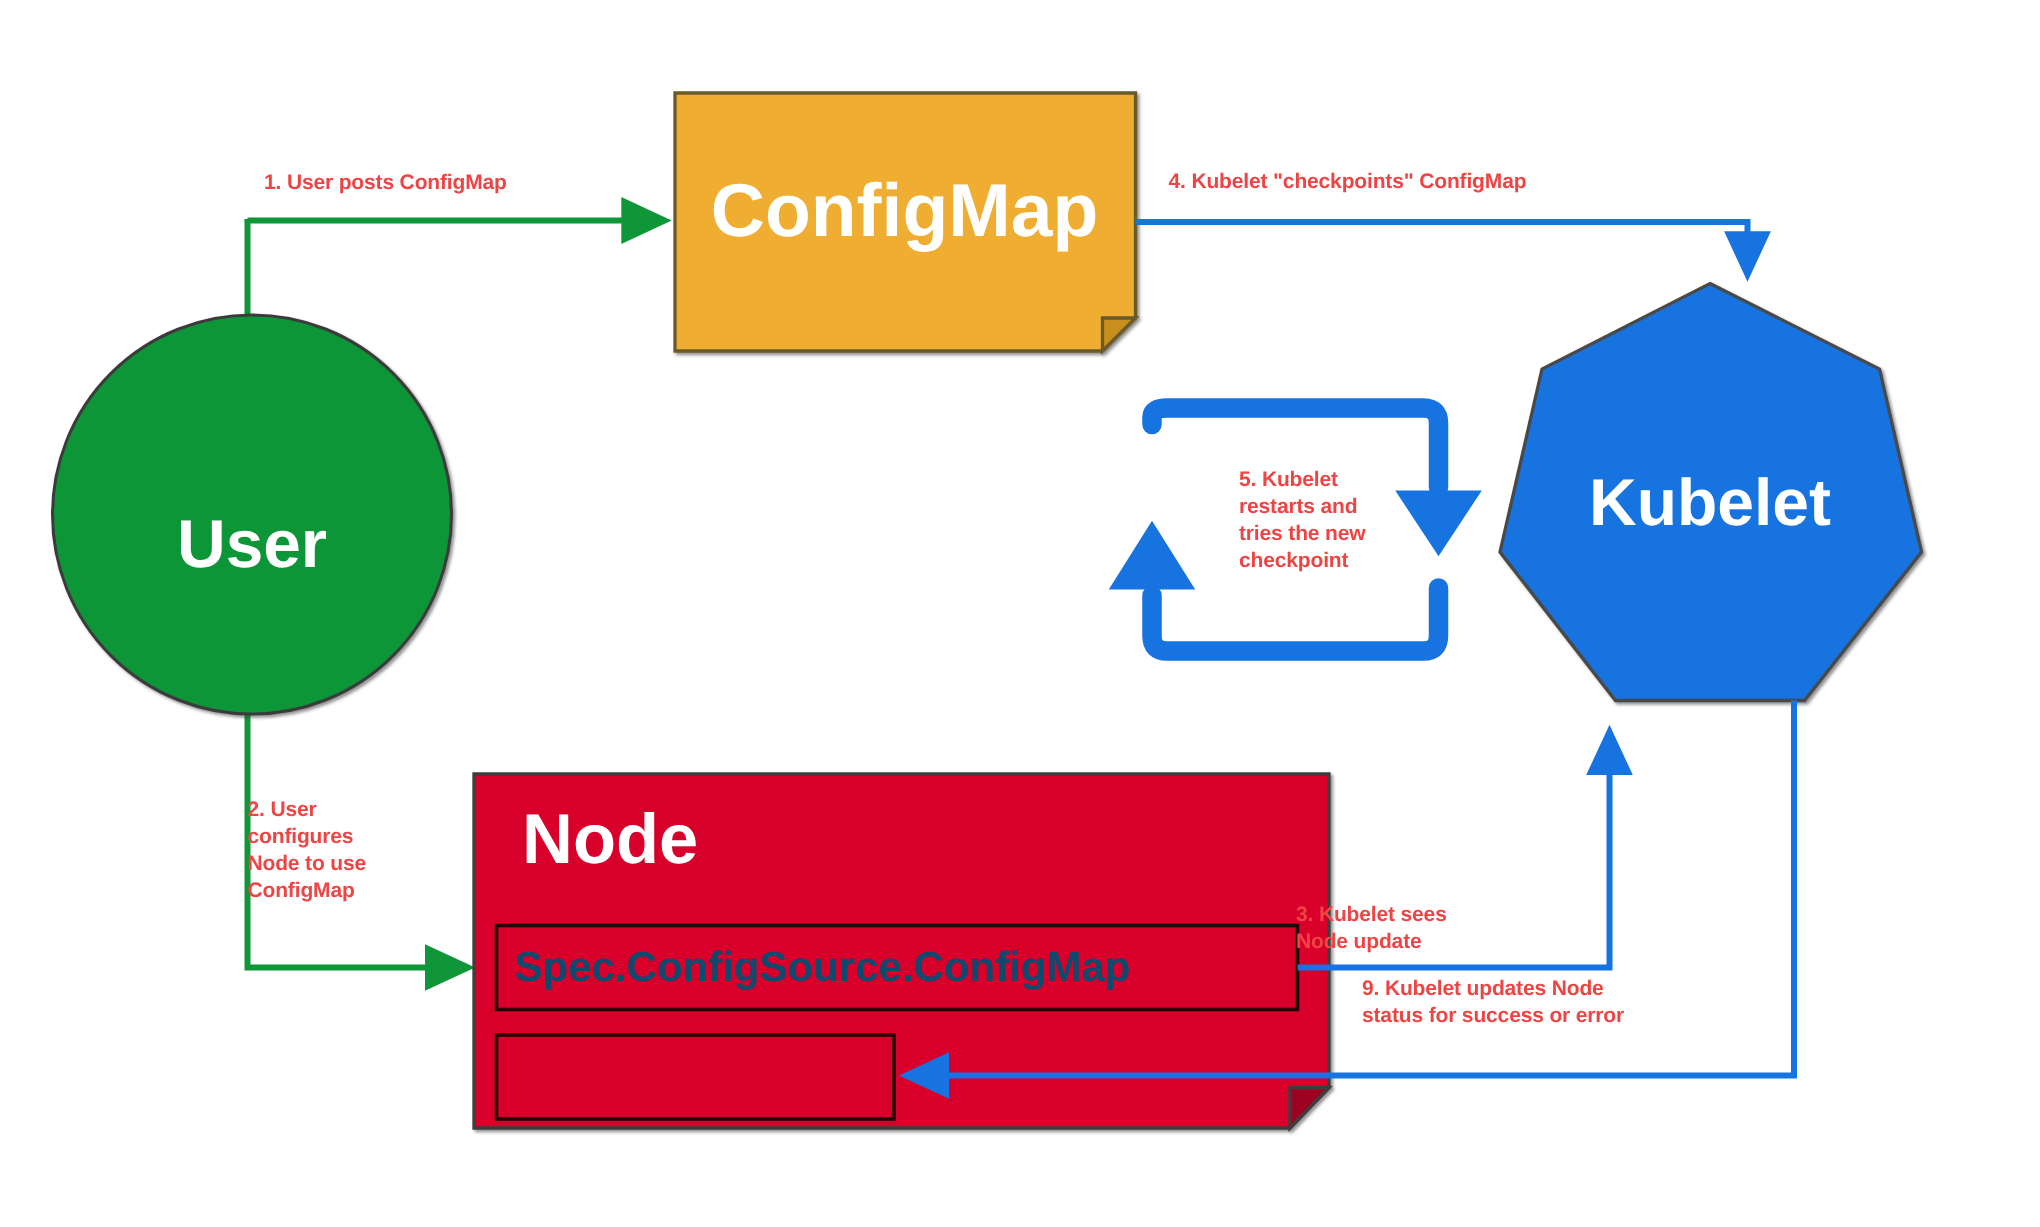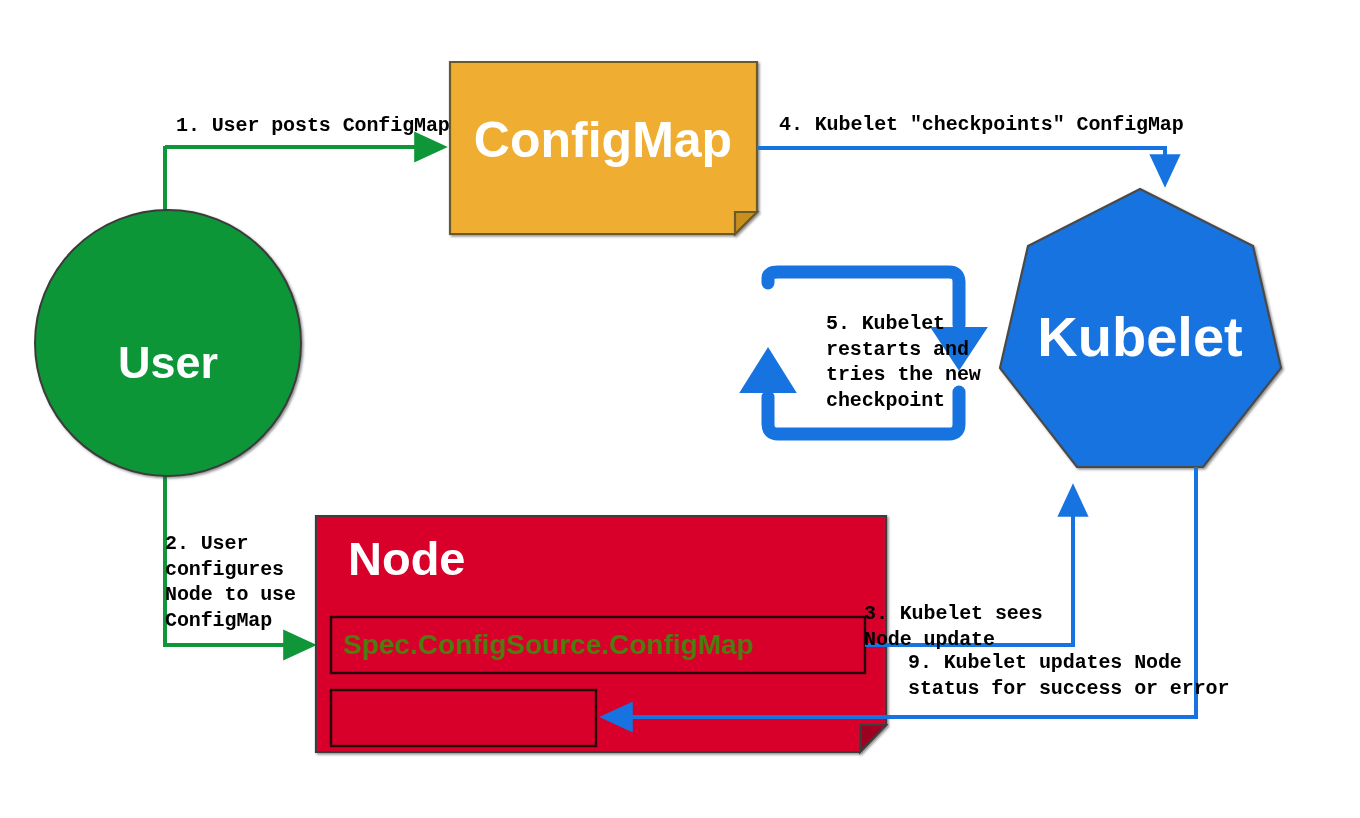--- a/index.html
+++ b/index.html
@@ -20,45 +20,45 @@
   }
   #diagram-svg {
     position: absolute;
     left: 0;
     top: 0;
     width: 1360px;
     height: 818px;
   }
   .lbl {
     position: absolute;
-    font-family: Liberation Mono, monospace;
+    font-family: Liberation Sans, sans-serif;
     font-weight: bold;
-    color: #000000;
-    font-size: 20px;
+    color: #ef4444;
+    font-size: 14px;
     line-height: 1.28;
     white-space: pre-line;
     letter-spacing: -0.1px;
   }
   .node-title {
     position: absolute;
     color: #ffffff;
     font-weight: bold;
     font-family: "Liberation Sans", sans-serif;
   }
   .shape-text {
     position: absolute;
     color: #ffffff;
     font-weight: bold;
     font-family: "Liberation Sans", sans-serif;
     text-align: center;
     white-space: nowrap;
   }
   .field-text {
     position: absolute;
-    color: #4d7c0f;
+    color: #0c4a6e;
     font-weight: bold;
     font-family: "Liberation Sans", sans-serif;
     font-size: 28px;
     white-space: nowrap;
     text-align: right;
   }
 </style>
 </head>
 <body>
 
@@ -129,21 +129,21 @@
 
     <g>
       <path d="M1196,467 L1196,717 L604,717" stroke="#1773e0" stroke-width="4" fill="none" marker-end="url(#arrow-blue)"></path>
     </g>
   </svg>
 
   <div class="shape-text" style="left:168px; top:343px; transform:translate(-50%,-50%); font-size:45px;margin-top:20px;">User</div>
 
   <div class="shape-text" style="left:603px; top:140px; transform:translate(-50%,-50%); font-size:50px;">ConfigMap</div>
 
-  <div class="shape-text" style="left:1140px; top:336px; transform:translate(-50%,-50%); font-size:56px;">Kubelet</div>
+  <div class="shape-text" style="left:1140px; top:336px; transform:translate(-50%,-50%); font-size:44px;">Kubelet</div>
 
   <div class="node-title" style="left:331px; top:535px; font-size:47px; line-height:1;margin-left:17px;">Node</div>
 
   <div class="field-text" style="left:343px; top:645px; transform:translateY(-50%);">Spec.ConfigSource.ConfigMap</div>
 
 
   <div class="lbl" style="left:176px; top:113px;">1. User posts ConfigMap</div>
 
   <div class="lbl" style="left:165px; top:513px;margin-top:18px;">2. User
 configures

